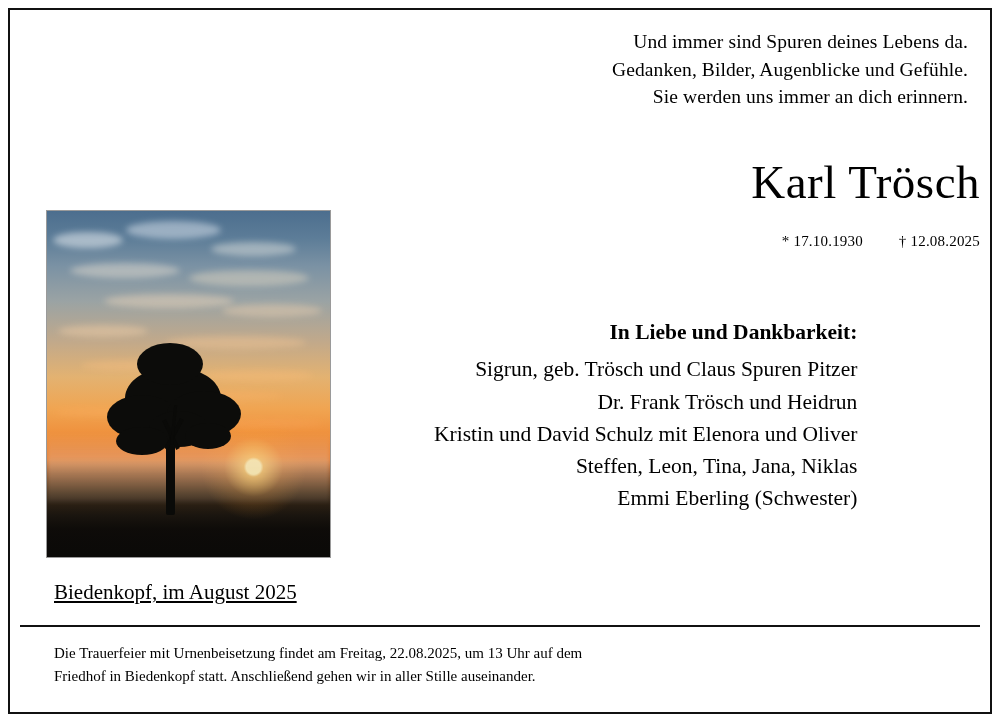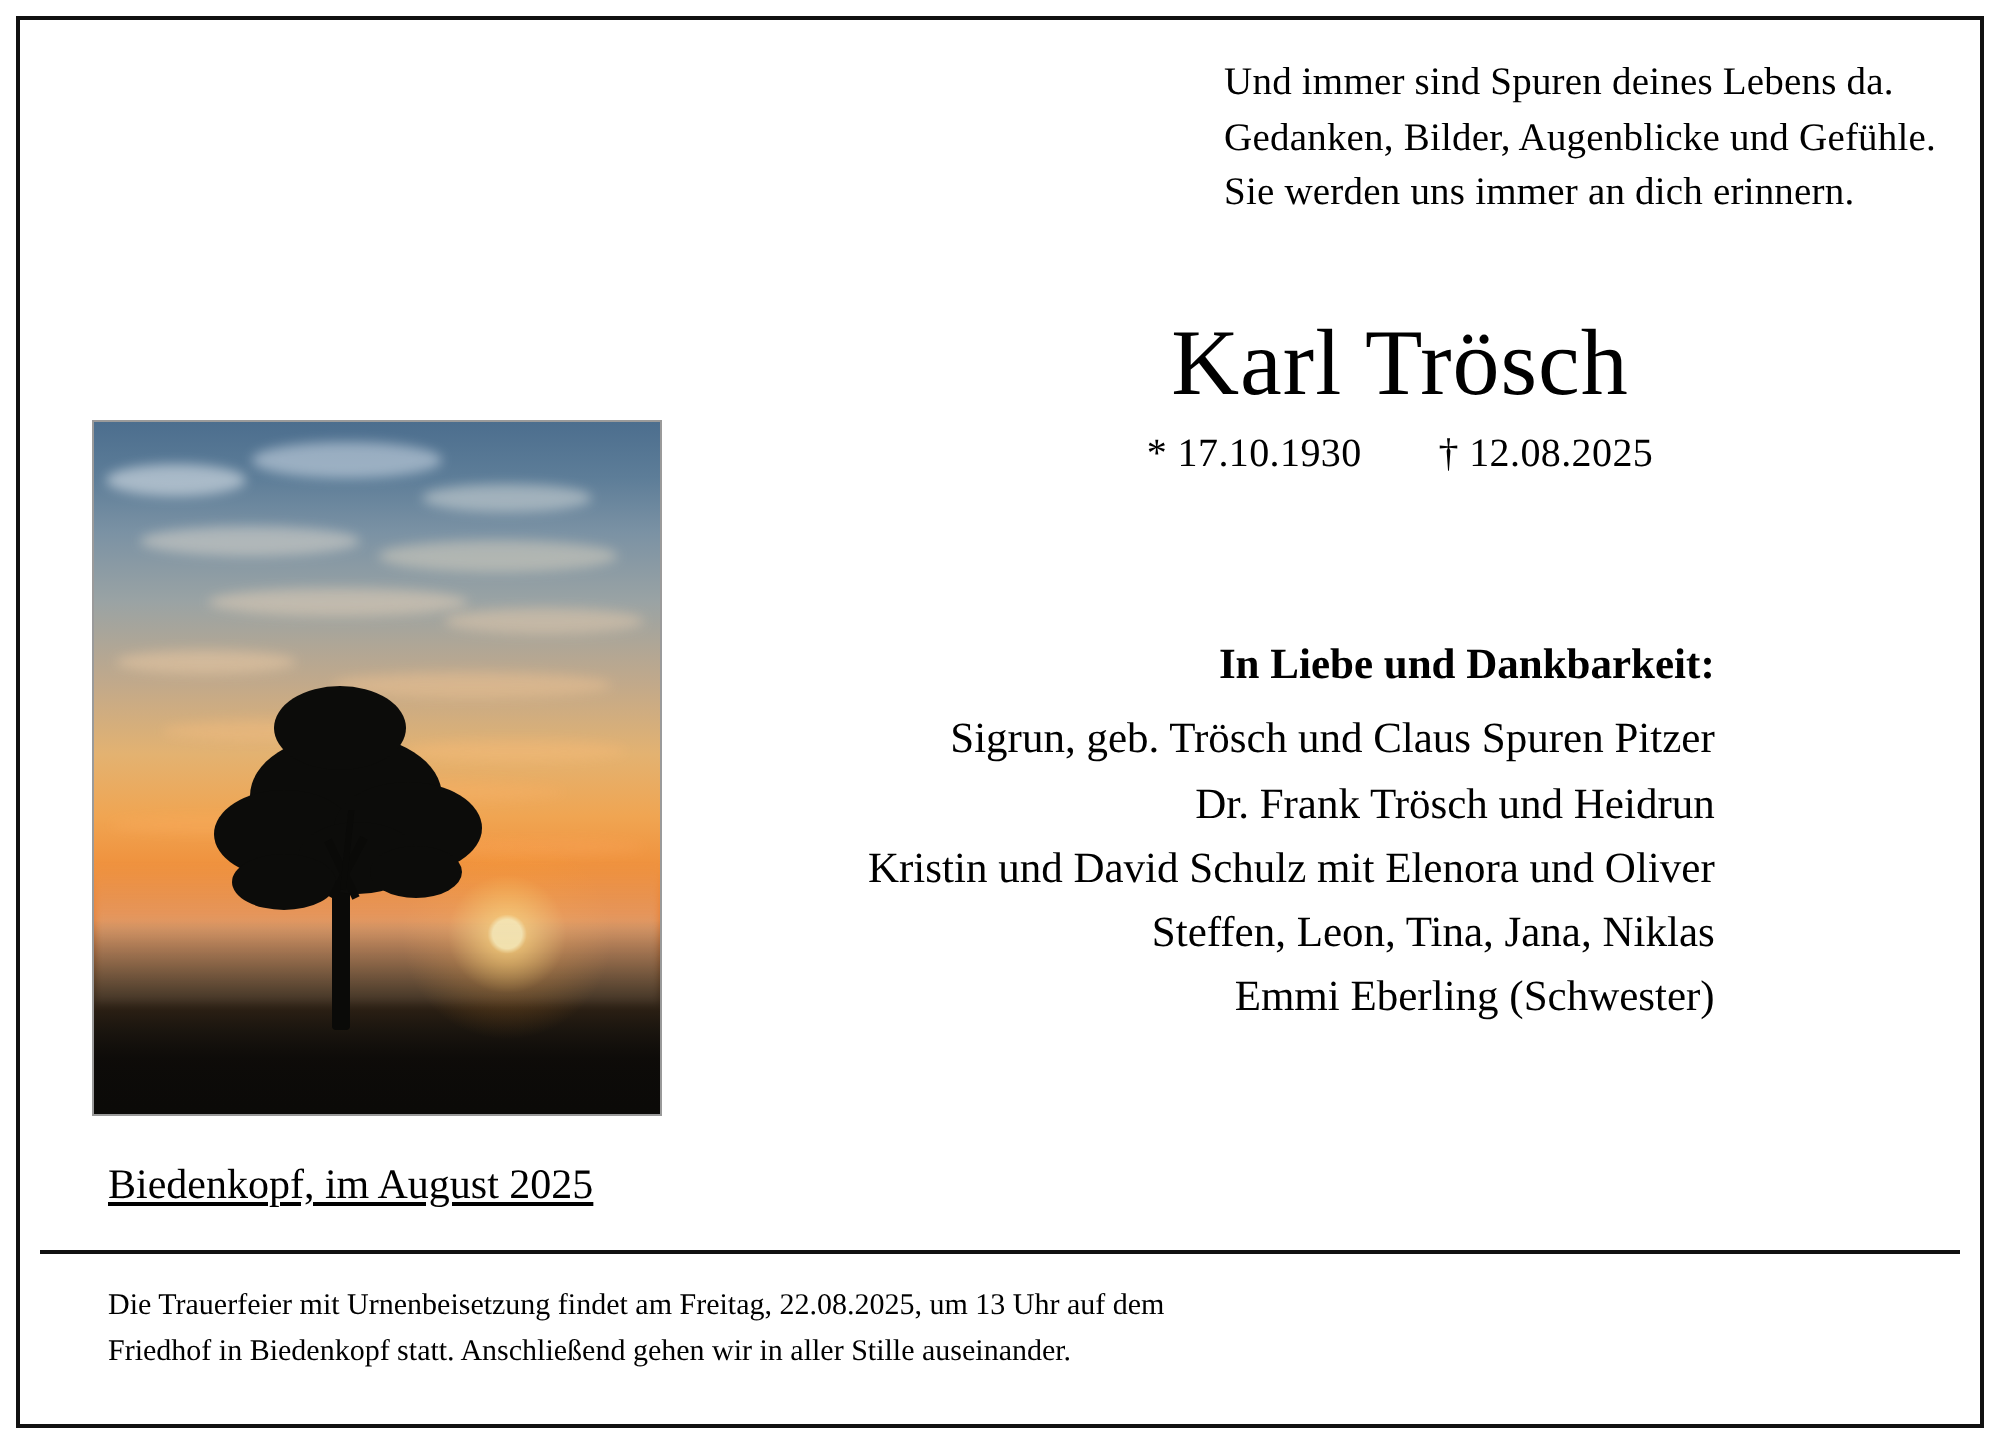--- a/index.html
+++ b/index.html
@@ -39,45 +39,45 @@
     bottom: 10px;
     background: #ffffff;
     box-sizing: border-box;
   }
 
   
   .motto {
     position: absolute;
     right: 22px;
     top: 18px;
-    text-align: left;
+    text-align: right;
     font-size: 19.5px;
     line-height: 1.42;
     color: #000;
     white-space: nowrap;
   }
   .motto div { letter-spacing: 0.1px; }
 
   
   .name-block {
     position: absolute;
     left: 410px;
     top: 148px;
     width: 560px;
-    text-align: center;
+    text-align: right;
   }
   .name {
     font-size: 47px;
     line-height: 1.05;
     letter-spacing: 0.5px;
     font-weight: 400;
   }
   .dates {
-    margin-top: 9px;
-    font-size: 20px;
+    margin-top: 26px;
+    font-size: 15px;
     letter-spacing: 0.2px;
   }
   .dates .sep { display: inline-block; width: 28px; }
 
   
   .photo-wrap {
     position: absolute;
     left: 36px;
     top: 200px;
     width: 285px;

